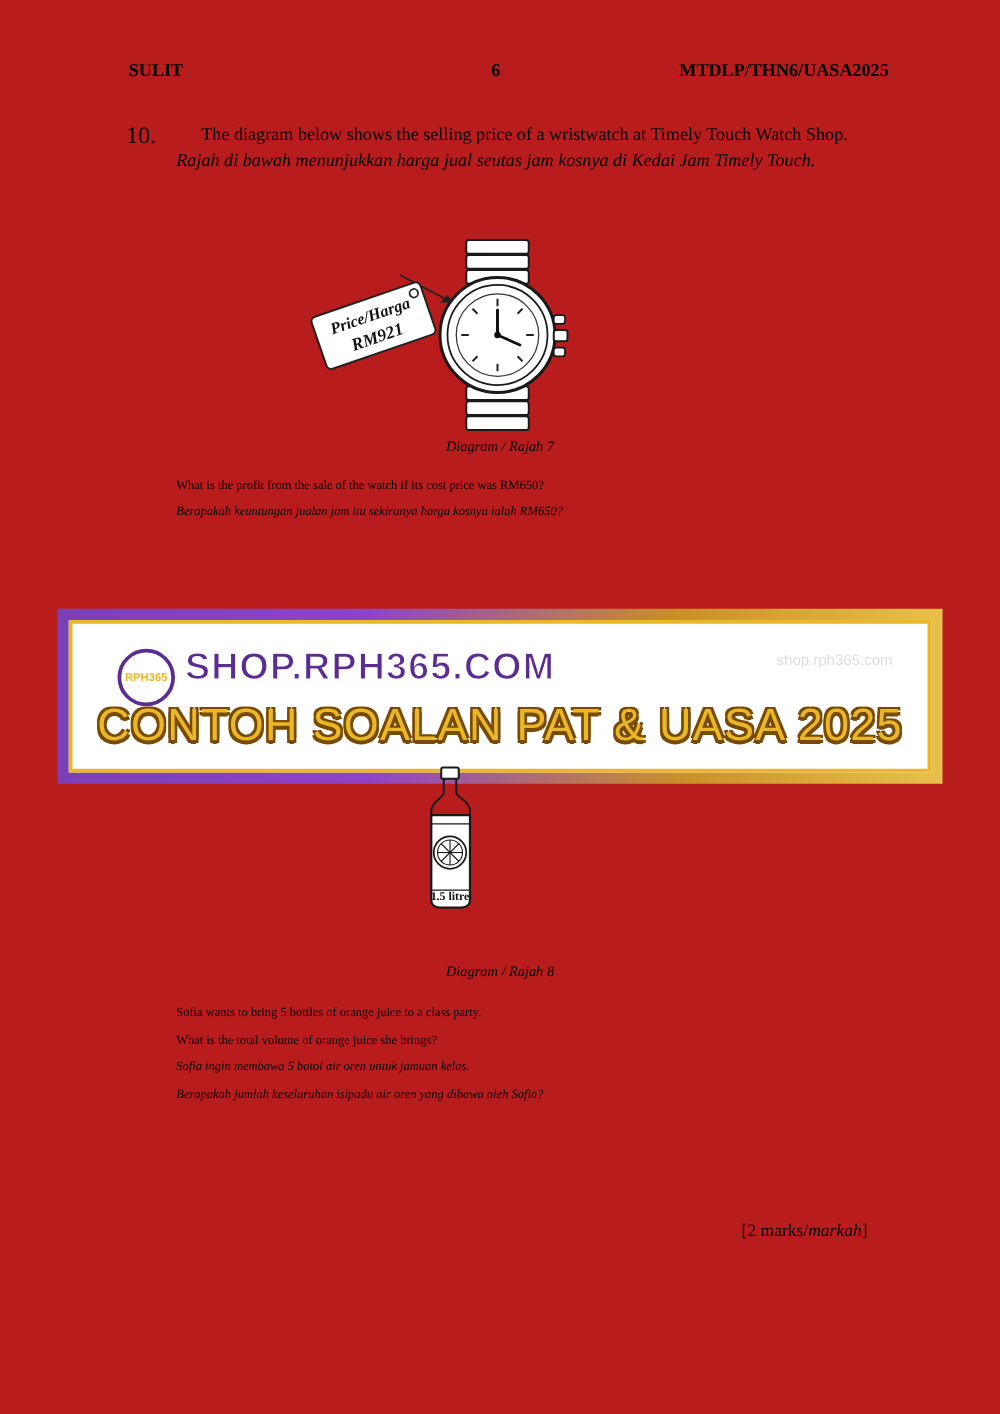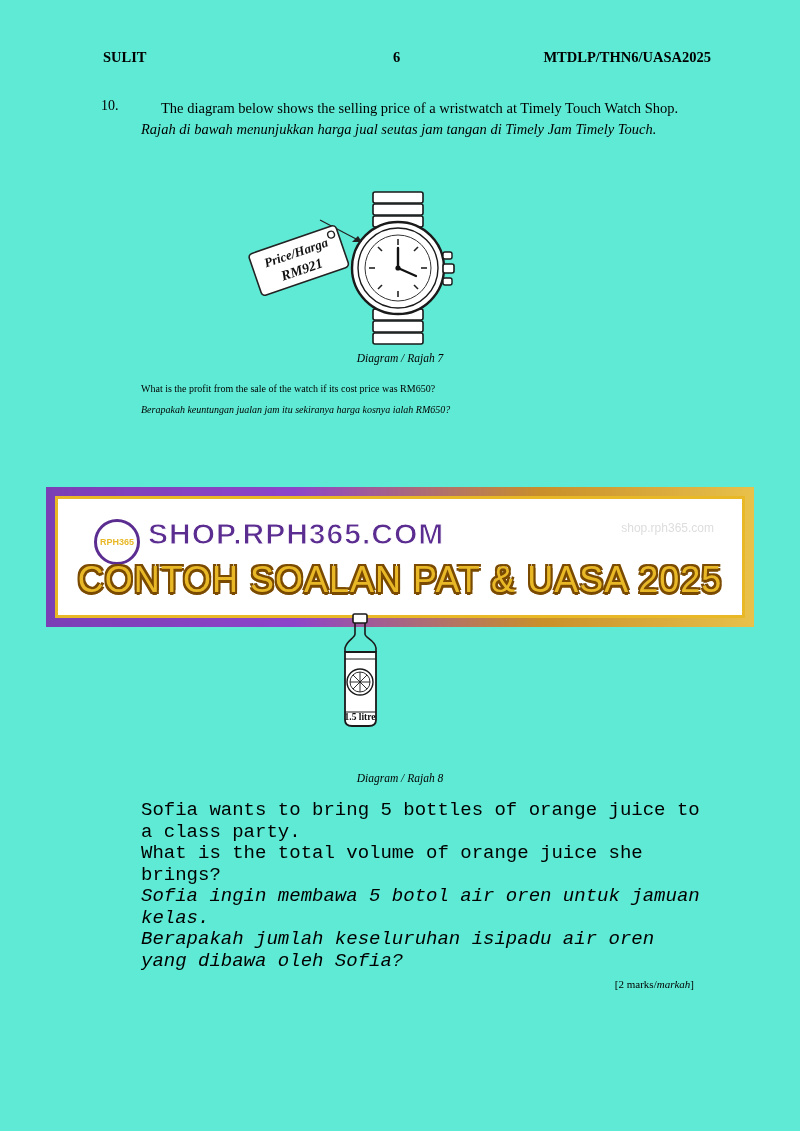--- a/index.html
+++ b/index.html
@@ -12,21 +12,21 @@
     height: 1131px;
     position: relative;
     font-family: "Liberation Serif", serif;
     color: #000000;
     overflow: hidden;
   }
 
   .page {
     position: absolute;
     inset: 0;
-    background: #5eead4;
+    background: #b91c1c;
   }
 
   
   .header {
     position: absolute;
     top: 46px;
     left: 103px;
     width: 608px;
     height: 22px;
     font-weight: bold;
@@ -35,21 +35,21 @@
   }
   .header .left  { position: absolute; left: 0; top: 0; }
   .header .center{ position: absolute; left: 290px; top: 0; }
   .header .right { position: absolute; right: 0; top: 0; white-space: nowrap; text-align: center; }
 
   
   .q-number {
     position: absolute;
     left: 101px;
     top: 98px;
-    font-size: 14px;
+    font-size: 19px;
     font-weight: normal;
   }
   .q-body {
     position: absolute;
     left: 141px;
     top: 98px;
     width: 560px;
     font-size: 14.5px;
     line-height: 21px;
   }
@@ -167,54 +167,53 @@
     top: 612px;
     width: 80px;
     height: 120px;
   }
 
   .q-text-bottle {
     position: absolute;
     left: 141px;
     top: 800px;
     width: 560px;
-    font-size: 19px;
+    font-size: 10px;
     line-height: 21.5px;
-    font-family: Liberation Mono, monospace;
   }
   .q-text-bottle .bm { font-style: italic; }
 
   .marks {
     position: absolute;
     left: 0;
     top: 978px;
     width: 694px;
     text-align: right;
-    font-size: 11px;
+    font-size: 14px;
   }
   .marks i { font-style: italic; }
 
   .line { display: block; }
 </style>
 </head>
 <body>
 
 <div class="page">
 
   <div class="header">
     <span class="left">SULIT</span>
     <span class="center">6</span>
     <span class="right">MTDLP/THN6/UASA2025</span>
   </div>
 
   <div class="q-number">10.</div>
 
   <div class="q-body">
     <span class="line eng">The diagram below shows the selling price of a wristwatch at Timely Touch Watch Shop.</span>
-    <span class="line bm">Rajah di bawah menunjukkan harga jual seutas jam tangan di Timely Jam Timely Touch.</span>
+    <span class="line bm">Rajah di bawah menunjukkan harga jual seutas jam kosnya di Kedai Jam Timely Touch.</span>
   </div>
 
   <div class="watch-wrap">
     <svg width="320" height="160" viewBox="0 0 320 160" xmlns="http://www.w3.org/2000/svg">
 
       <g fill="#ffffff" stroke="#1a1a1a" stroke-width="1.6">
         <rect x="133" y="2" width="50" height="11" rx="2"></rect>
         <rect x="133" y="14" width="50" height="11" rx="2"></rect>
         <rect x="133" y="26" width="50" height="11" rx="2"></rect>
         <rect x="133" y="119" width="50" height="11" rx="2"></rect>

